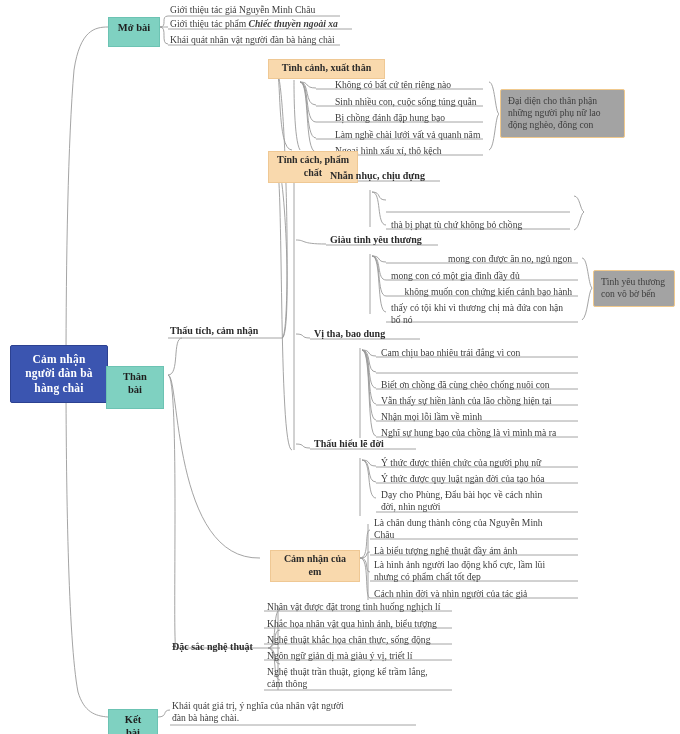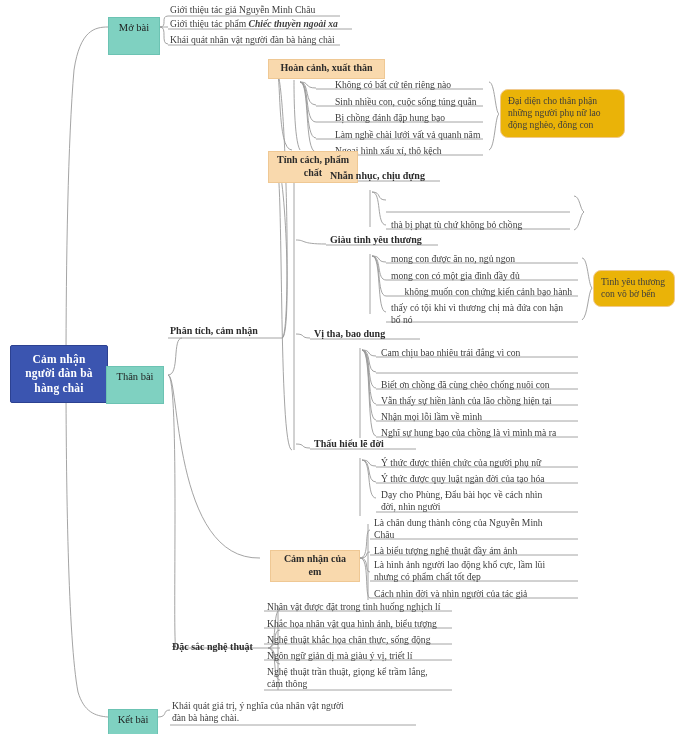--- a/index.html
+++ b/index.html
@@ -37,24 +37,24 @@
     border:1px solid #2c4191;
     border-radius:2px;
     padding:6px 6px 7px 6px;
     letter-spacing:.2px;
   }
 
   
   .chip-teal{
     background:#7fd1c1;
     color:#1e1e1e;
-    font-weight:normal;
+    font-weight:bold;
     font-size:10.5px;
     text-align:center;
-    padding:3px 8px 20px 8px;
+    padding:3px 8px 12px 8px;
     border:1px solid #6cc3b3;
   }
 
   
   .chip-orange{
     background:#f9d9ad;
     color:#2b2b2b;
     font-weight:bold;
     font-size:10px;
     text-align:center;
@@ -74,26 +74,26 @@
   
   .leaf{
     font-size:9.6px;
     color:#3d3d3d;
     padding:0 2px 1px 2px;
   }
   .leaf i{font-style:italic;font-weight:bold;}
 
   
   .note{
-    background:#eab308;
+    background:#a3a3a3;
     border:1px solid #f0c98d;
     font-size:9.6px;
     color:#3d3d3d;
     padding:5px 7px 6px 7px;
-    border-radius:8px;
+    border-radius:2px;
   }
 </style>
 </head>
 <body>
 
 <div id="canvas">
 
   <svg class="links" viewBox="0 0 680 734">
     <g fill="none" stroke="#9a9a9a" stroke-width="0.9">
 
@@ -231,46 +231,46 @@
   <div class="node leaf" style="left:168px; top:18px; width:215px;">
     <span>Giới thiệu tác phẩm </span><i>Chiếc thuyền ngoài xa</i>
   </div>
   <div class="node leaf" style="left:168px; top:34px; width:210px;">Khái quát nhân vật người đàn bà hàng chài</div>
 
   <div class="node chip-teal" style="left:106px; top:366px; width:58px;">
     <span>Thân bài</span>
   </div>
 
   <div class="node lbl-bold" style="left:168px; top:325px;">
-    <span>Phân tích, cảm nhận</span>
+    <span>Thấu tích, cảm nhận</span>
   </div>
 
   <div class="node chip-orange" style="left:268px; top:59px; width:117px;">
-    <span>Hoàn cảnh, xuất thân</span>
+    <span>Tình cảnh, xuất thân</span>
   </div>
   <div class="node leaf" style="left:333px; top:79px; width:160px;">Không có bất cứ tên riêng nào</div>
   <div class="node leaf" style="left:333px; top:96px; width:165px;">Sinh nhiều con, cuộc sống túng quẫn</div>
   <div class="node leaf" style="left:333px; top:112px; width:160px;">Bị chồng đánh đập hung bạo</div>
   <div class="node leaf" style="left:333px; top:129px; width:170px;">Làm nghề chài lưới vất vả quanh năm</div>
   <div class="node leaf" style="left:333px; top:145px; width:160px;">Ngoại hình xấu xí, thô kệch</div>
   <div class="node note" style="left:500px; top:89px; width:125px;">Đại diện cho thân phận những người phụ nữ lao động nghèo, đông con</div>
 
   <div class="node chip-orange" style="left:268px; top:151px; width:90px;">
     <span>Tính cách, phẩm chất</span>
   </div>
 
   <div class="node lbl-bold" style="left:328px; top:170px;">
     <span>Nhẫn nhục, chịu đựng</span>
   </div>
   <div class="node leaf" style="left:389px; top:219px; width:175px;">thà bị phạt tù chứ không bỏ chồng</div>
 
   <div class="node lbl-bold" style="left:328px; top:234px;">
     <span>Giàu tình yêu thương</span>
   </div>
-  <div class="node leaf" style="left:389px; top:253px; width:185px;">mong con được ăn no, ngủ ngon</div>
+  <div class="node leaf" style="left:389px; top:253px; width:185px;text-align:right;">mong con được ăn no, ngủ ngon</div>
   <div class="node leaf" style="left:389px; top:270px; width:185px;">mong con có một gia đình đầy đủ</div>
   <div class="node leaf" style="left:389px; top:286px; width:185px;text-align:right;">không muốn con chứng kiến cảnh bạo hành</div>
   <div class="node leaf" style="left:389px; top:302px; width:188px;">thấy có tội khi vì thương chị mà đứa con hận bố nó</div>
   <div class="node note" style="left:593px; top:270px; width:82px;">Tình yêu thương con vô bờ bến</div>
 
   <div class="node lbl-bold" style="left:312px; top:328px;">
     <span>Vị tha, bao dung</span>
   </div>
   <div class="node leaf" style="left:379px; top:347px; width:200px;">Cam chịu bao nhiêu trái đắng vì con</div>
   <div class="node leaf" style="left:379px; top:379px; width:200px;">Biết ơn chồng đã cùng chèo chống nuôi con</div>

